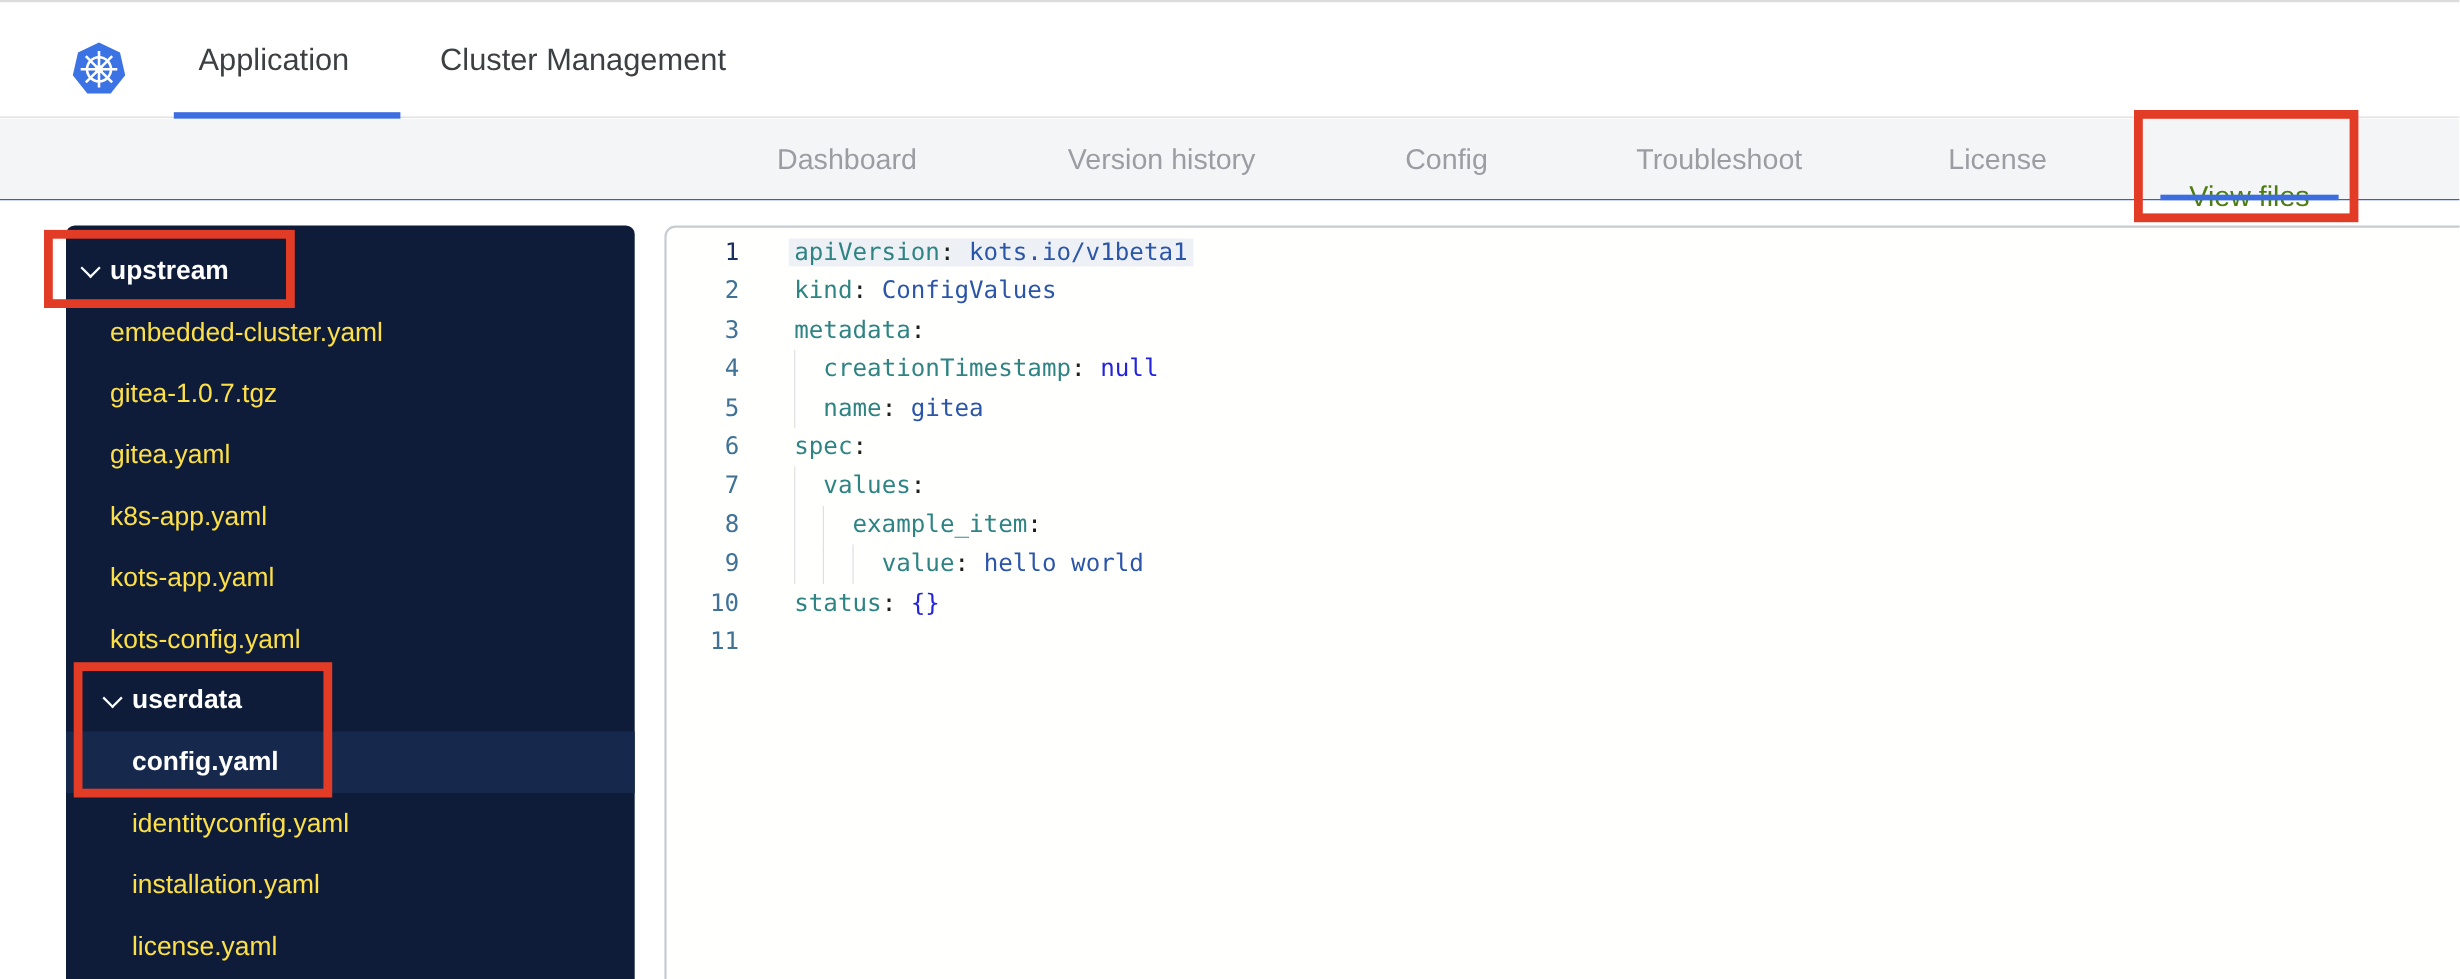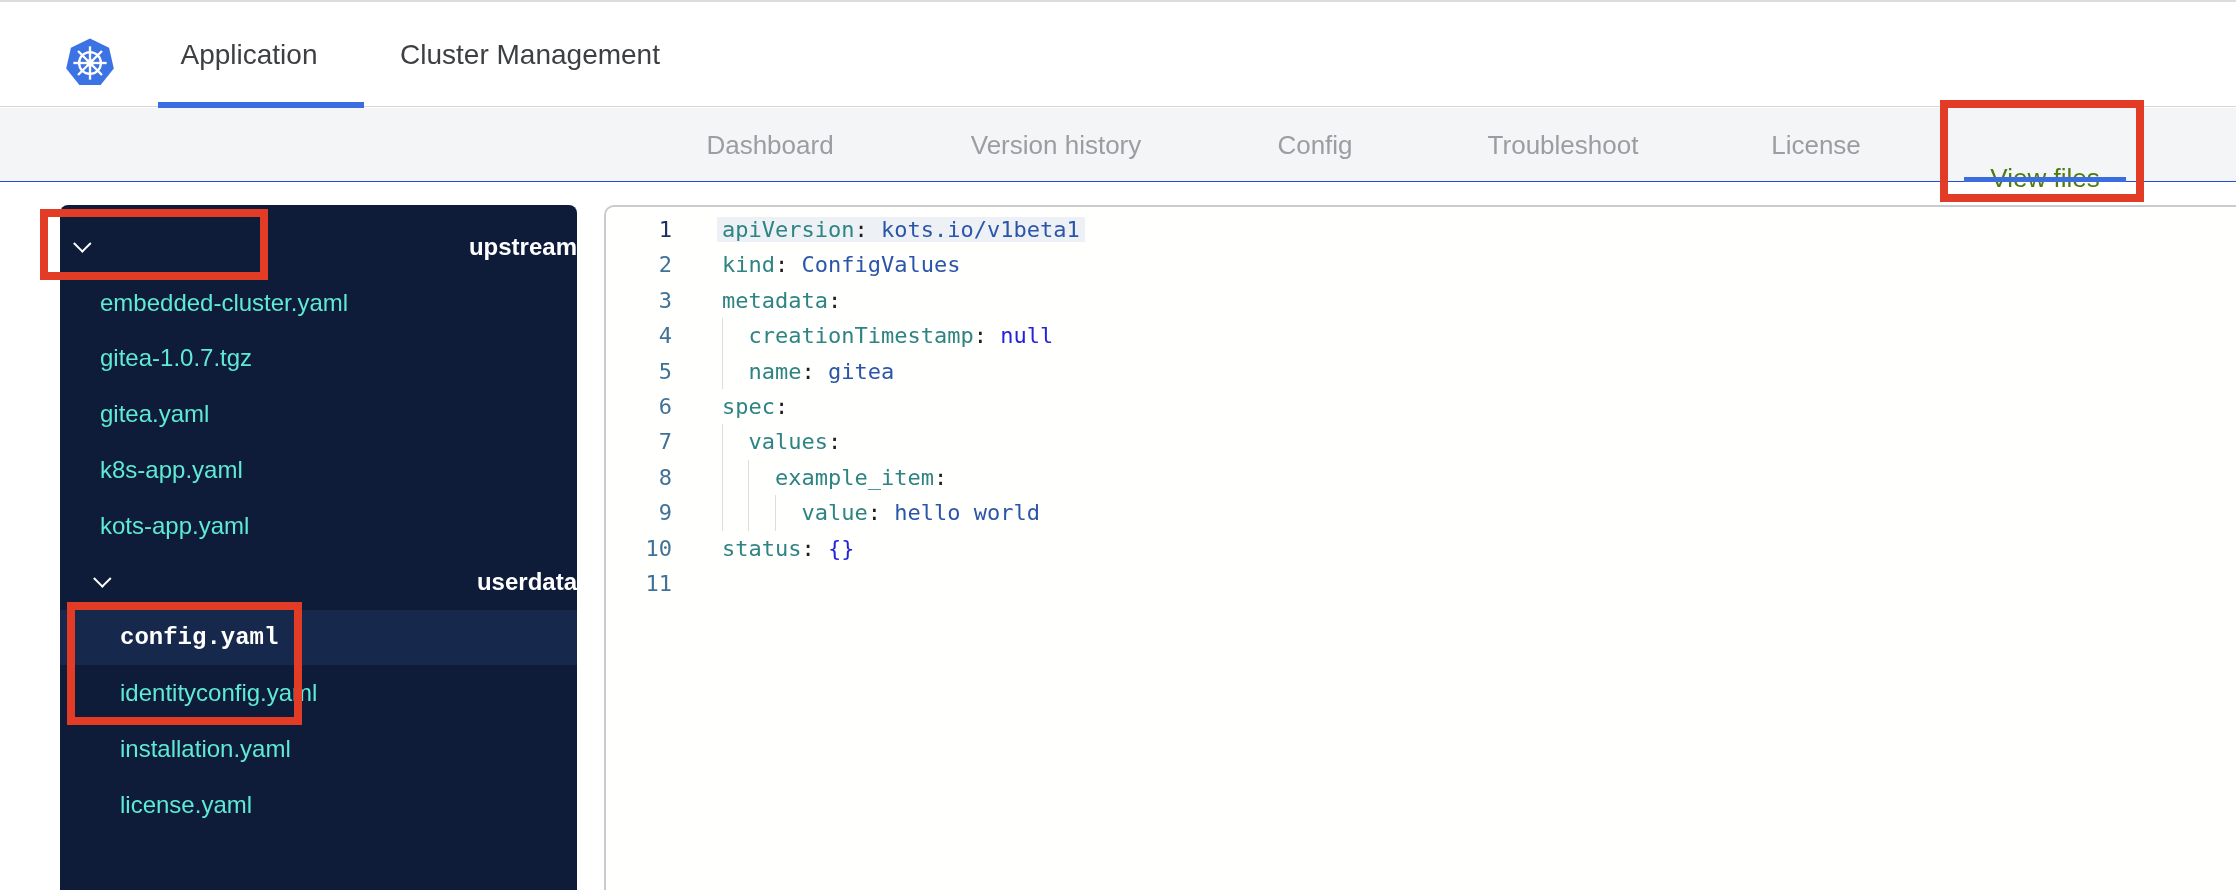--- a/index.html
+++ b/index.html
@@ -20,22 +20,22 @@
             background:#f4f5f7; border-bottom:1px solid #1d4ed8; }
   .nav-tab { position:absolute; top:0; height:74px; display:flex; align-items:center; justify-content:center;
              transform:translateX(-50%); font-size:26px; color:#9b9da2; cursor:pointer; white-space:nowrap; }
   .nav-tab.active { color:#4d7c0f;margin-top:33px; }
   .vf-underline { position:absolute; left:1964px; top:177px; width:162px; height:5px; background:#3c6de0; }
 
   
   .sidebar { position:absolute; left:60px; top:205px; width:517px; height:685px;
              background:#0e1c3a; border-radius:8px 8px 0 0; padding-top:14px; }
   .tree-row { position:relative; height:55.8px; display:flex; align-items:center;
-              font-size:24px; color:#5eead4; cursor:pointer; white-space:nowrap; }
-  .tree-row.folder { color:#ffffff; font-weight:bold;justify-content:flex-end; }
+              font-size:24px; color:#fde047; cursor:pointer; white-space:nowrap; }
+  .tree-row.folder { color:#ffffff; font-weight:bold; }
   .tree-row.selected { color:#ffffff; font-weight:bold; background:#16294d; }
   .chev { position:absolute; width:13px; height:13px; border-right:2.5px solid #fff;
           border-bottom:2.5px solid #fff; transform:rotate(45deg) translateY(-4px); }
 
   
   .editor { position:absolute; left:604px; top:205px; width:1700px; height:760px;
             background:#fffffe; border:2px solid #c8cbd0; border-radius:10px;
             padding-top:5px; font-family:"DejaVu Sans Mono", monospace; font-size:22px; }
   .cl { display:flex; height:35.4px; line-height:35.4px; }
   .gut { width:66px; text-align:right; color:#3f7296; flex:0 0 auto; }
@@ -104,26 +104,29 @@
       </div>
       <div class="tree-row ">
         <span style="padding-left: 40px;">gitea.yaml</span>
       </div>
       <div class="tree-row ">
         <span style="padding-left: 40px;">k8s-app.yaml</span>
       </div>
       <div class="tree-row ">
         <span style="padding-left: 40px;">kots-app.yaml</span>
       </div>
+      <div class="tree-row ">
+        <span style="padding-left: 40px;">kots-config.yaml</span>
+      </div>
       <div class="tree-row folder">
         <span class="chev" style="left: 33px;"></span>
         <span style="padding-left: 60px;">userdata</span>
       </div>
       <div class="tree-row  selected">
-        <span style="padding-left: 60px; font-family: Liberation Mono, monospace;">config.yaml</span>
+        <span style="padding-left: 60px;">config.yaml</span>
       </div>
       <div class="tree-row ">
         <span style="padding-left: 60px;">identityconfig.yaml</span>
       </div>
       <div class="tree-row ">
         <span style="padding-left: 60px;">installation.yaml</span>
       </div>
       <div class="tree-row ">
         <span style="padding-left: 60px;">license.yaml</span>
       </div>

